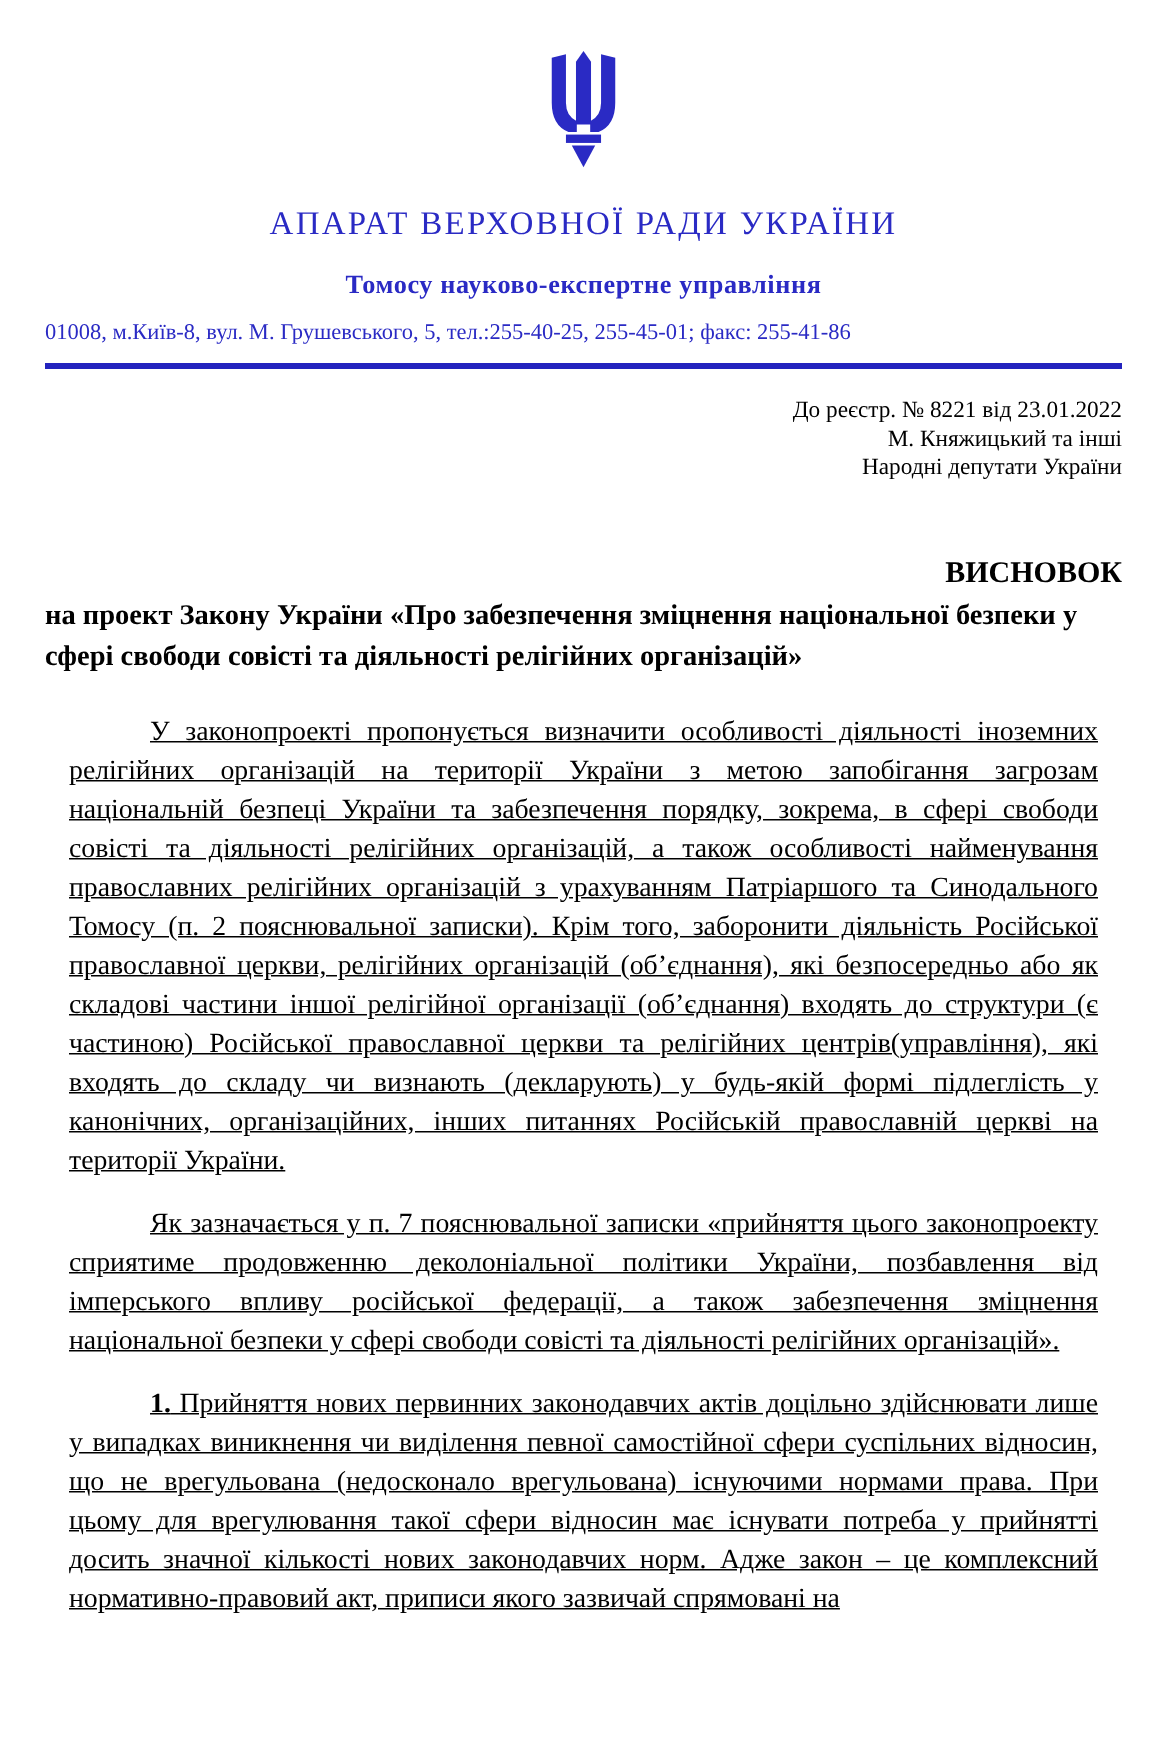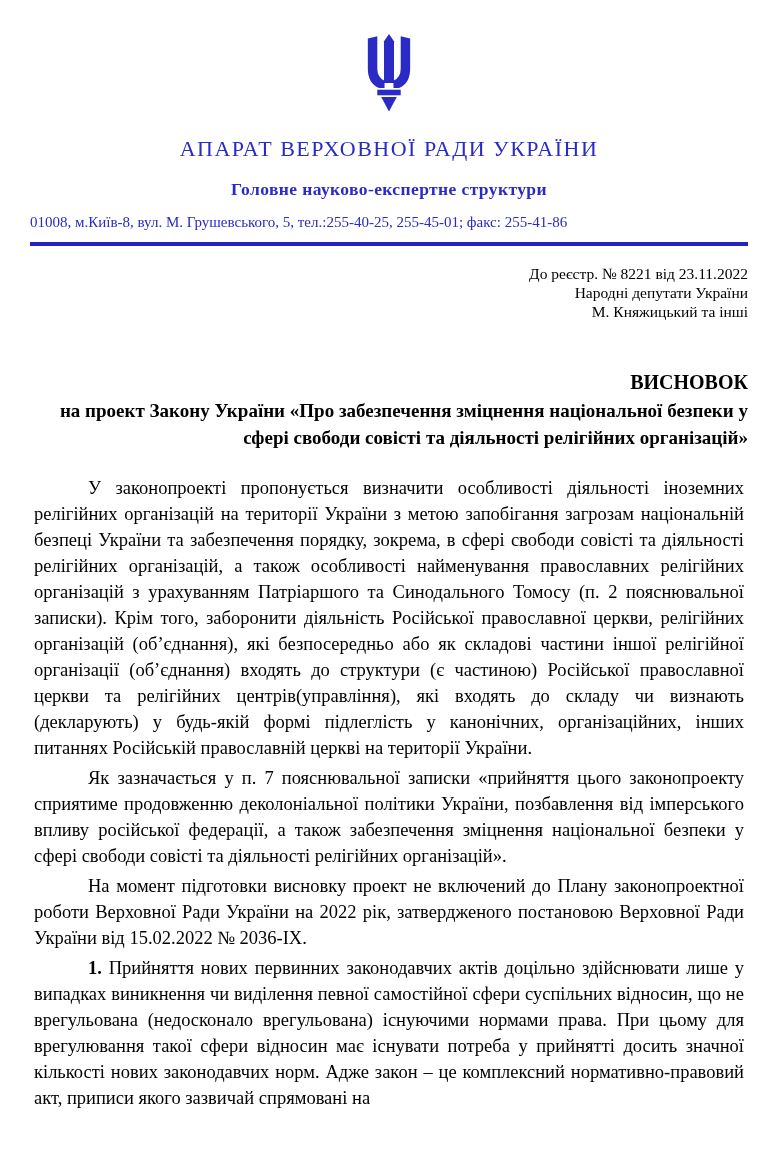--- a/index.html
+++ b/index.html
@@ -50,34 +50,34 @@
   }
 
   .doc-title {
     margin-top: 48px;
     text-align: right;
     font-weight: bold;
     font-size: 20px;
     line-height: 27px;
   }
   .doc-subject {
-    text-align: right;
+    text-align: left;
     font-weight: bold;
     font-size: 19px;
     line-height: 27px;
     margin-top: 1px;
   }
 
   .body-text {
     margin-top: 24px;
     font-size: 18.5px;
     line-height: 26px;
     text-align: justify;
   }
-  .body-text p { margin: 4px; text-indent: 54px; }
+  .body-text p { margin: 16px; text-indent: 54px; text-decoration: underline; }
   .body-text b.num { font-weight: bold; }
 </style>
 </head>
 <body>
 
 <div class="page">
 
   <div class="emblem-wrap">
     <svg width="56" height="78" viewBox="0 0 100 140" aria-hidden="true">
       <g fill="#2a2ac4">
@@ -85,35 +85,34 @@
         <path d="M12 8 L29 4 L29 62 Q29 78 42 84 L42 97 L32 97 Q12 89 12 62 Z"></path>
         <path d="M88 8 L71 4 L71 62 Q71 78 58 84 L58 97 L68 97 Q88 89 88 62 Z"></path>
         <rect x="29" y="100" width="42" height="10"></rect>
         <path d="M36 113 L64 113 L50 139 Z"></path>
       </g>
     </svg>
   </div>
 
   <div class="org-name">АПАРАТ ВЕРХОВНОЇ РАДИ УКРАЇНИ</div>
 
-  <div class="department">Головне науково-експертне структури</div>
+  <div class="department">Томосу науково-експертне управління</div>
 
   <div class="address">01008, м.Київ-8, вул. М. Грушевського, 5, тел.:255-40-25, 255-45-01; факс: 255-41-86</div>
 
   <div class="rule"></div>
 
   <div class="registration">
-    <div>До реєстр. № 8221 від 23.11.2022</div>
+    <div>До реєстр. № 8221 від 23.01.2022</div>
+    <div>М. Княжицький та інші</div>
     <div>Народні депутати України</div>
-    <div>М. Княжицький та інші</div>
   </div>
 
   <div class="doc-title">ВИСНОВОК</div>
   <div class="doc-subject">на проект Закону України «Про забезпечення зміцнення національної безпеки у сфері свободи совісті та діяльності релігійних організацій»</div>
 
   <div class="body-text">
     <p><span>У законопроекті пропонується визначити особливості діяльності іноземних релігійних організацій на території України з метою запобігання загрозам національній безпеці України та забезпечення порядку, зокрема, в сфері свободи совісті та діяльності релігійних організацій, а також особливості найменування православних релігійних організацій з урахуванням Патріаршого та Синодального Томосу (п. 2 пояснювальної записки). Крім того, заборонити діяльність Російської православної церкви, релігійних організацій (об’єднання), які безпосередньо або як складові частини іншої релігійної організації (об’єднання) входять до структури (є частиною) Російської православної церкви та релігійних центрів(управління), які входять до складу чи визнають (декларують) у будь-якій формі підлеглість у канонічних, організаційних, інших питаннях Російській православній церкві на території України.</span></p>
     <p><span>Як зазначається у п. 7 пояснювальної записки «прийняття цього законопроекту сприятиме продовженню деколоніальної політики України, позбавлення від імперського впливу російської федерації, а також забезпечення зміцнення національної безпеки у сфері свободи совісті та діяльності релігійних організацій».</span></p>
-    <p><span>На момент підготовки висновку проект не включений до Плану законопроектної роботи Верховної Ради України на 2022 рік, затвердженого постановою Верховної Ради України від 15.02.2022 № 2036-IX.</span></p>
     <p><b class="num">1.</b><span> Прийняття нових первинних законодавчих актів доцільно здійснювати лише у випадках виникнення чи виділення певної самостійної сфери суспільних відносин, що не врегульована (недосконало врегульована) існуючими нормами права. При цьому для врегулювання такої сфери відносин має існувати потреба у прийнятті досить значної кількості нових законодавчих норм. Адже закон – це комплексний нормативно-правовий акт, приписи якого зазвичай спрямовані на</span></p>
   </div>
 
 </div>
 
 </body></html>

